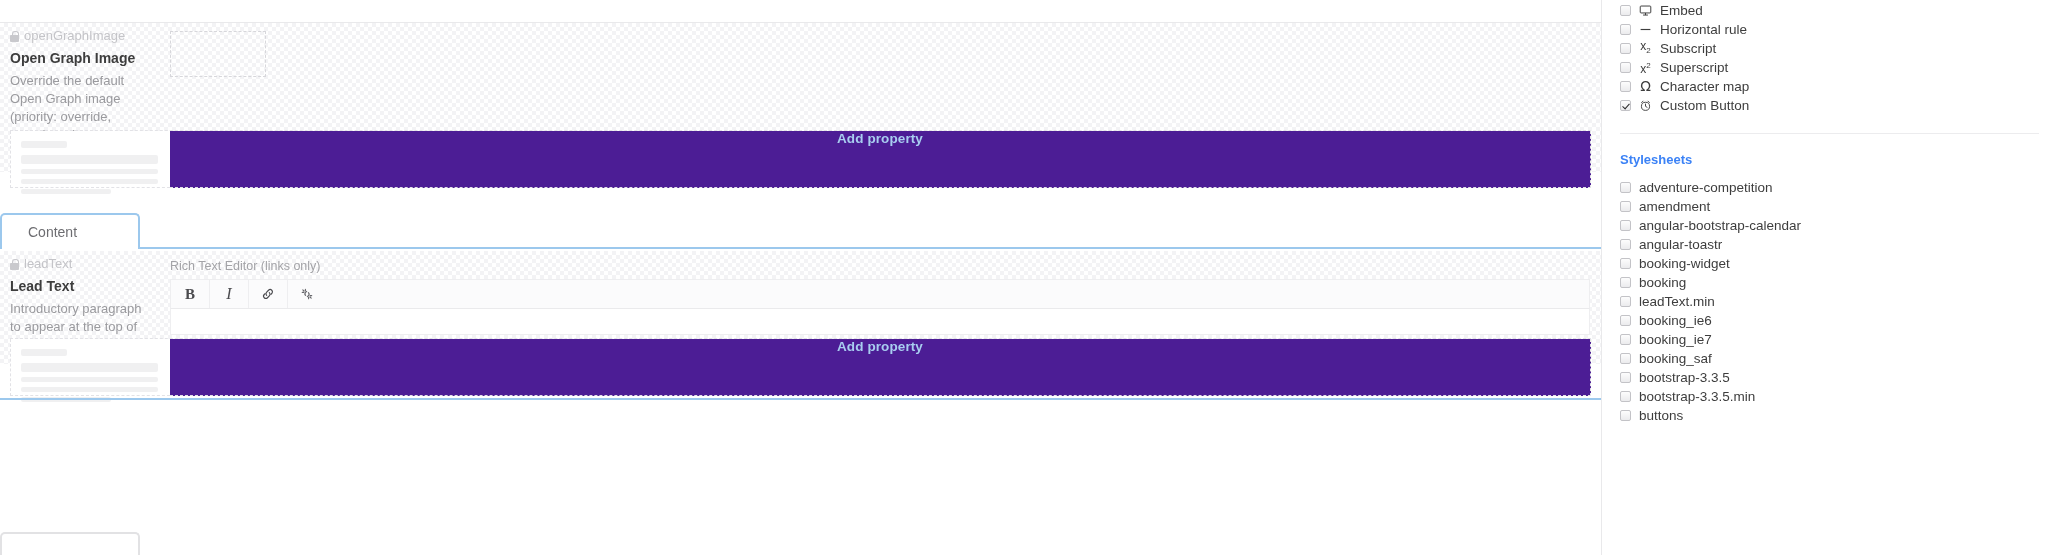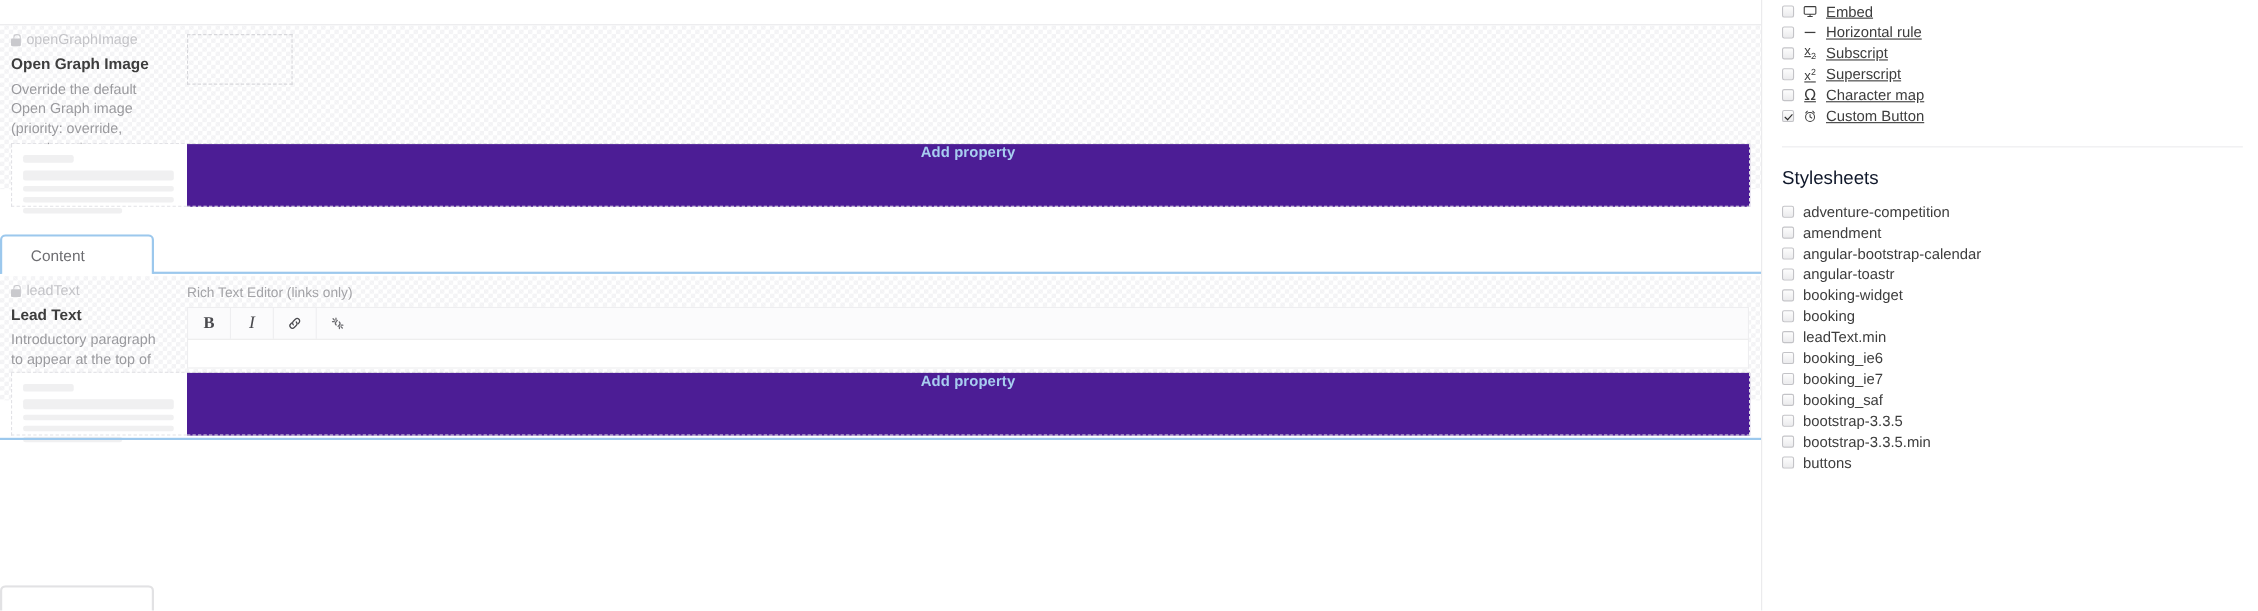--- a/index.html
+++ b/index.html
@@ -260,21 +260,20 @@
   .check-list { list-style: none; margin: 0; padding: 0; }
   .check-item {
     display: flex;
     align-items: center;
     gap: 7px;
     height: 19px;
     padding-left: 18px;
     font-size: 13.5px;
     color: #3d3d3d;
     cursor: pointer;
-    text-decoration: underline;
   }
   .cb {
     width: 11px; height: 11px;
     min-width: 11px;
     border: 1px solid #c3c3c7;
     border-radius: 2px;
     background: linear-gradient(180deg,#fdfdfd 0%, #ebebed 100%);
     box-sizing: border-box;
     position: relative;
     display: inline-block;
@@ -299,23 +298,23 @@
   }
   .tool-icon svg { display: block; margin: 0 auto; }
   .item-label { white-space: nowrap; }
 
   .rp-divider {
     height: 1px;
     background: #ececee;
     margin: 18px 14px 0 18px;
   }
   .rp-heading {
-    font-size: 17px;
-    font-weight: 400;
-    color: #0f172a;
+    font-size: 13px;
+    font-weight: 700;
+    color: #3b82f6;
     padding: 18px 0 11px 18px;
   }
   .sheet-item {
     display: flex;
     align-items: center;
     gap: 8px;
     height: 19px;
     padding-left: 18px;
     font-size: 13.5px;
     color: #3d3d3d;

